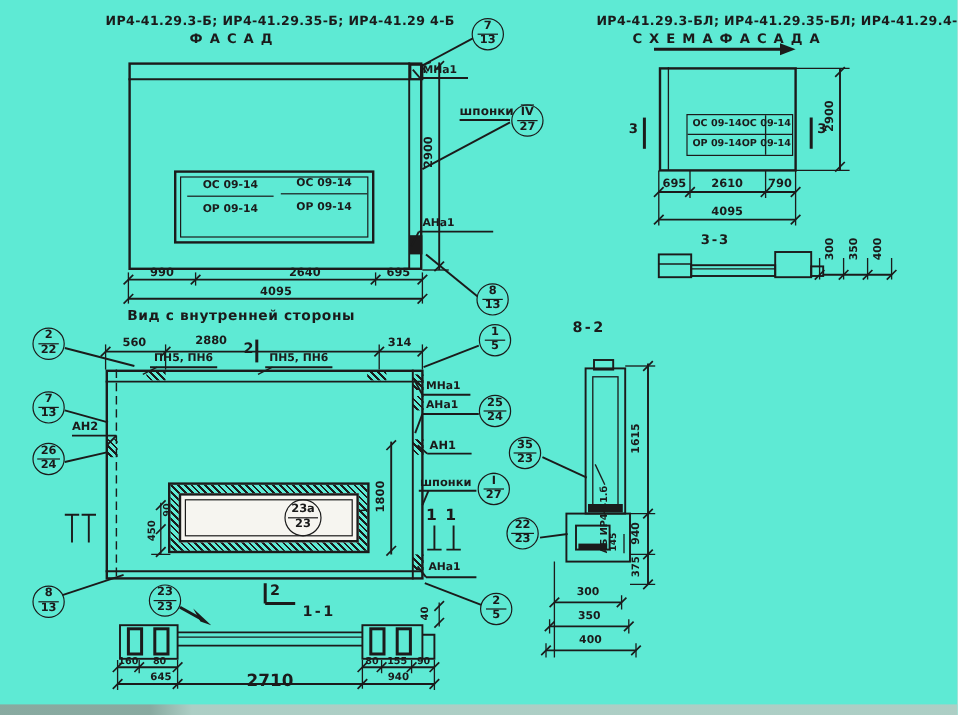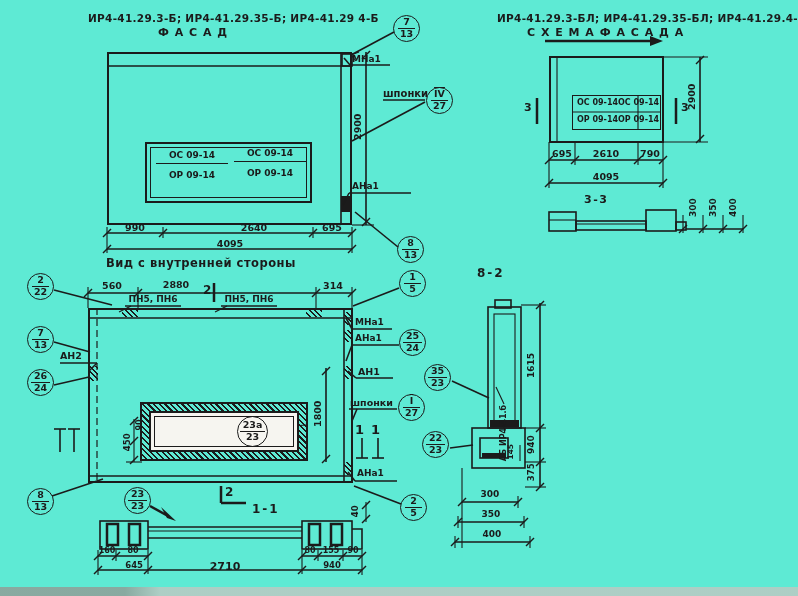--- a/index.html
+++ b/index.html
@@ -407,21 +407,21 @@
     <span class="bt">23</span>
   </div>
   <div class="co" style="left:237px;top:416px;width:31px;height:31px;">
     <span class="tp">23а</span>
     <span class="bt">23</span>
   </div>
 
   <div class="t c" style="left:87px;top:547px;width:40px;font-size:8px;">160</div>
   <div class="t c" style="left:113px;top:547px;width:40px;font-size:8px;">80</div>
   <div class="t c" style="left:103px;top:561px;width:40px;font-size:8.5px;text-align:right;">645</div>
-  <div class="t c" style="left:205px;top:561px;width:40px;font-size:11px;">2710</div>
+  <div class="t c" style="left:205px;top:561px;width:40px;font-size:14px;">2710</div>
   <div class="t c" style="left:290px;top:547px;width:40px;font-size:8px;">80</div>
   <div class="t c" style="left:311px;top:547px;width:40px;font-size:8px;">155</div>
   <div class="t c" style="left:333px;top:547px;width:40px;font-size:8px;">90</div>
   <div class="t c" style="left:312px;top:561px;width:40px;font-size:8.5px;">940</div>
 
   <div class="t c vt" style="left:469px;top:429px;width:70px;font-size:8px;">АБ ИР4-41.б</div>
   <div class="t c vt" style="left:511px;top:361px;width:40px;font-size:9px;">1615</div>
   <div class="t c vt" style="left:511px;top:440px;width:40px;font-size:9px;">940</div>
   <div class="t c vt" style="left:511px;top:468px;width:40px;font-size:8.5px;">375</div>
   <div class="t c vt" style="left:491px;top:448px;width:40px;font-size:7.5px;">145</div>

